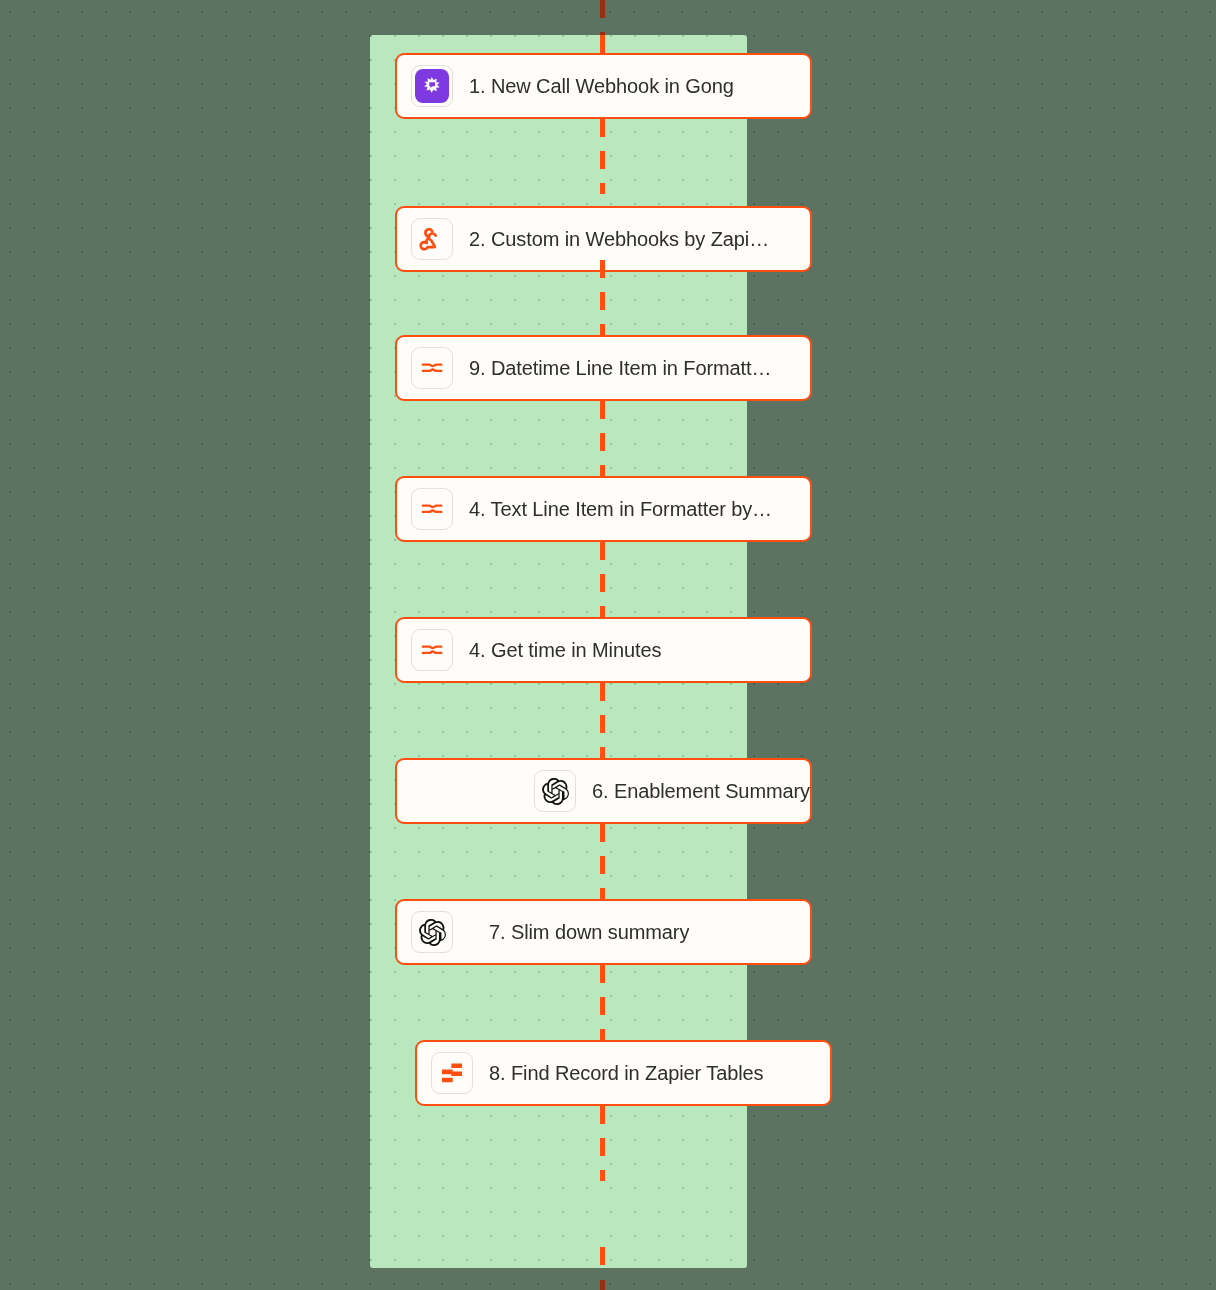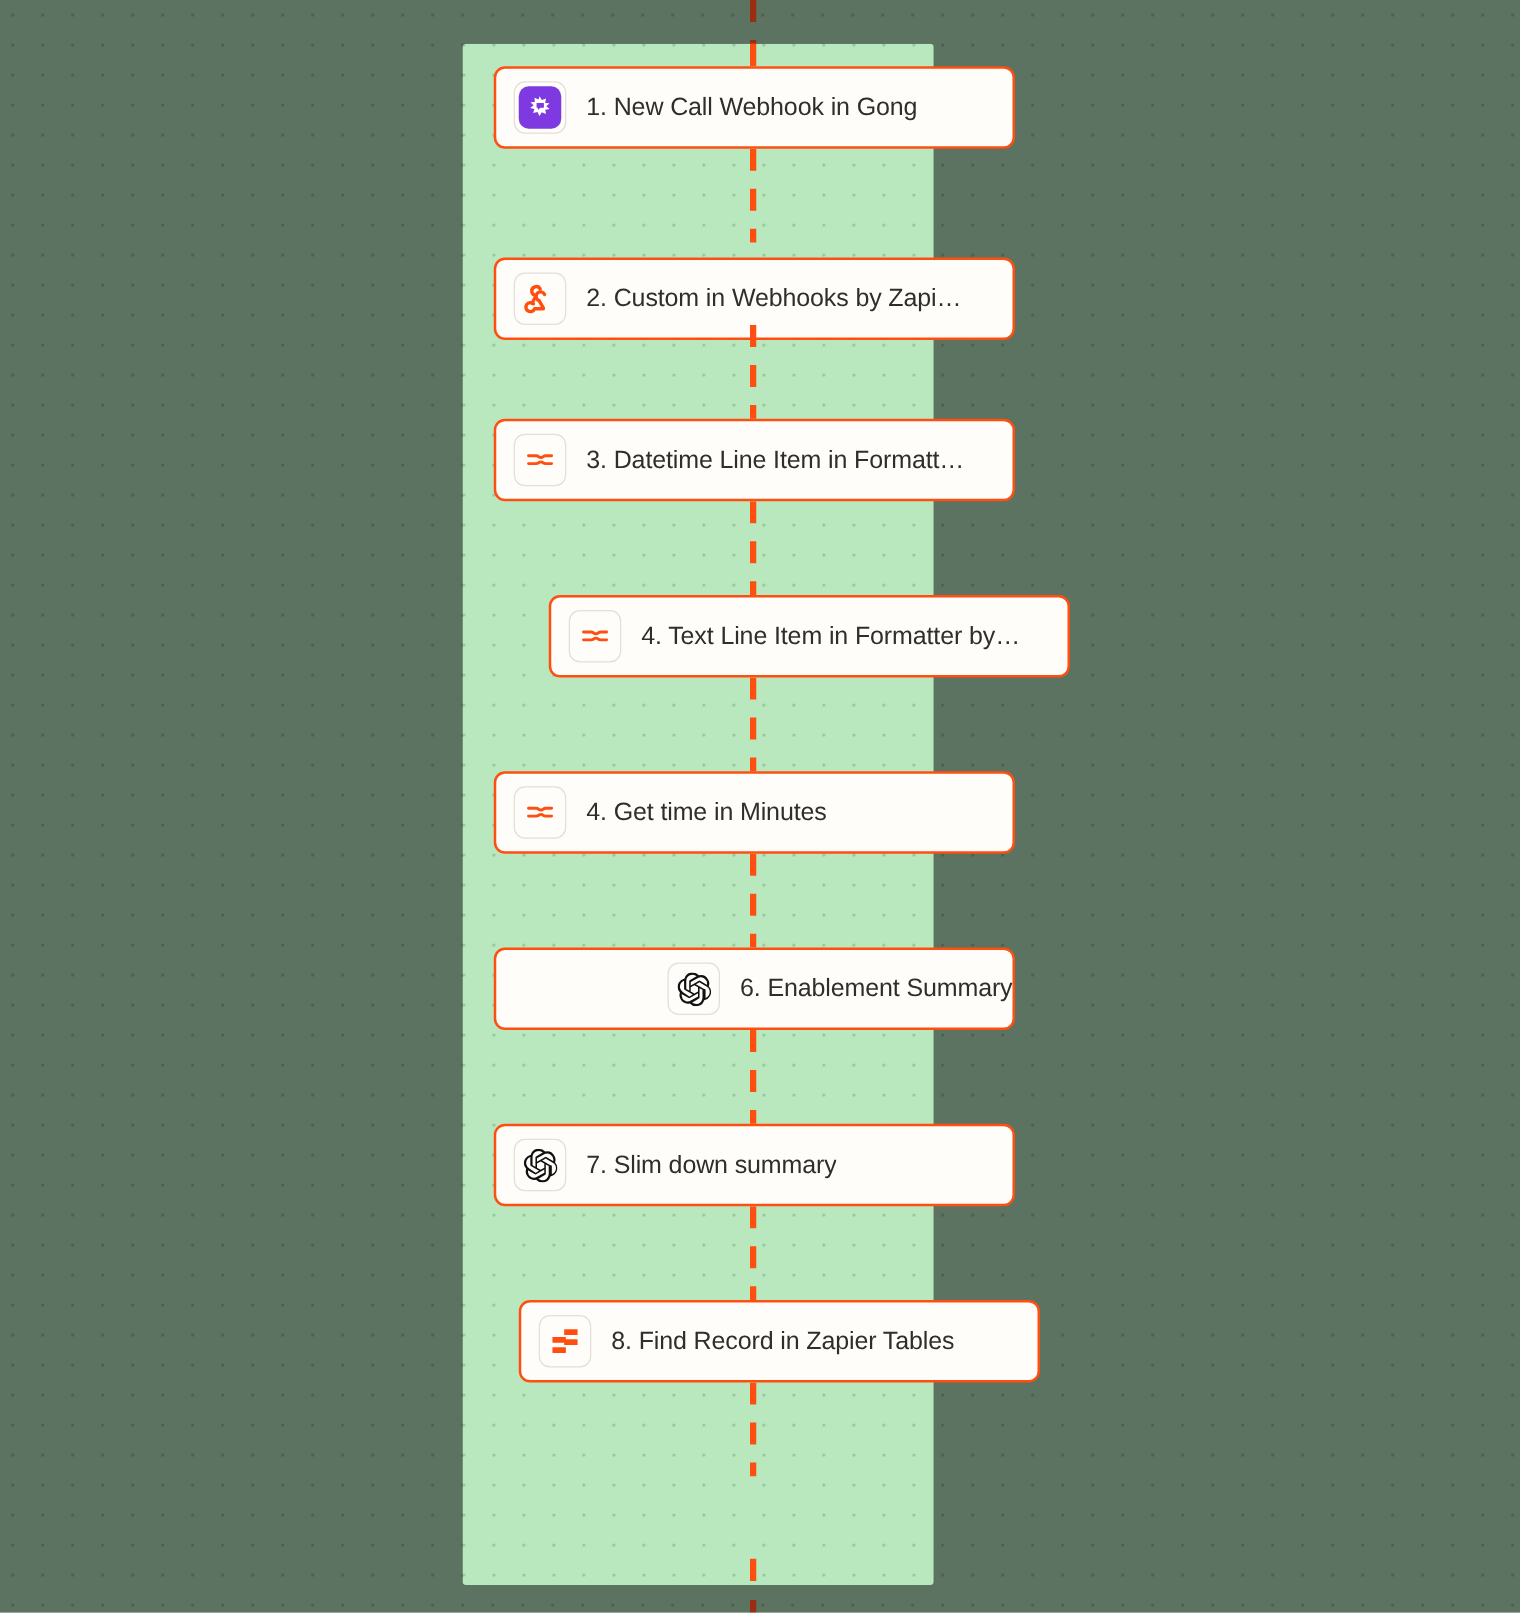--- a/index.html
+++ b/index.html
@@ -157,24 +157,24 @@
         <div class="connector" style="top: 225px; height: 75px;"></div>
         <div class="step-card" style="top: 300px;">
           <div class="icon-box">
             <svg width="28" height="28" viewBox="0 0 32 32" aria-hidden="true">
               <g fill="none" stroke="#ff4f10" stroke-width="2.7" stroke-linecap="round" stroke-linejoin="round">
                 <path d="M5.5 12.2h7.1c1.9 0 2.4 1.6 4.2 1.6s2.3-1.6 4.2-1.6h5.6"></path>
                 <path d="M5.5 19.3h7.1c1.9 0 2.4-1.6 4.2-1.6s2.3 1.6 4.2 1.6h5.6"></path>
               </g>
             </svg>
           </div>
-          <div class="step-label">3. Datetime Line Item in Formatt…</div>
+          <div class="step-label">9. Datetime Line Item in Formatt…</div>
         </div>
         <div class="connector" style="top: 366px; height: 75px;"></div>
-        <div class="step-card" style="top: 441px; margin-left: 44px;">
+        <div class="step-card" style="top: 441px;">
           <div class="icon-box">
             <svg width="28" height="28" viewBox="0 0 32 32" aria-hidden="true">
               <g fill="none" stroke="#ff4f10" stroke-width="2.7" stroke-linecap="round" stroke-linejoin="round">
                 <path d="M5.5 12.2h7.1c1.9 0 2.4 1.6 4.2 1.6s2.3-1.6 4.2-1.6h5.6"></path>
                 <path d="M5.5 19.3h7.1c1.9 0 2.4-1.6 4.2-1.6s2.3 1.6 4.2 1.6h5.6"></path>
               </g>
             </svg>
           </div>
           <div class="step-label">4. Text Line Item in Formatter by…</div>
         </div>
@@ -193,21 +193,21 @@
         <div class="connector" style="top: 648px; height: 75px;"></div>
         <div class="step-card" style="top: 723px; justify-content: flex-end;">
           <div class="icon-box">
             <svg width="27" height="27" viewBox="0 0 24 24" aria-hidden="true">
               <path fill="#111111" d="M22.28 9.82a5.98 5.98 0 0 0-.52-4.91 6.05 6.05 0 0 0-6.51-2.9A6 6 0 0 0 4.98 4.18a5.99 5.99 0 0 0-4 2.9 6.06 6.06 0 0 0 .74 7.1 5.98 5.98 0 0 0 .51 4.91 6.05 6.05 0 0 0 6.52 2.9A5.99 5.99 0 0 0 13.26 24a6.06 6.06 0 0 0 5.77-4.21 5.99 5.99 0 0 0 4-2.9 6.06 6.06 0 0 0-.75-7.07zm-9.02 12.6a4.48 4.48 0 0 1-2.88-1.04l.14-.08 4.78-2.76a.79.79 0 0 0 .39-.68v-6.74l2.02 1.17a.07.07 0 0 1 .04.06v5.58a4.5 4.5 0 0 1-4.49 4.49zM3.6 18.3a4.47 4.47 0 0 1-.54-3.01l.14.09 4.78 2.76a.77.77 0 0 0 .78 0l5.84-3.37v2.33a.08.08 0 0 1-.3.07l-4.83 2.79a4.5 4.5 0 0 1-6.14-1.64zM2.34 7.9a4.49 4.49 0 0 1 2.34-1.97V11.6a.77.77 0 0 0 .38.67l5.81 3.36-2.02 1.17a.08.08 0 0 1-.7.01L3.95 14a4.5 4.5 0 0 1-1.61-6.1zm16.6 3.86L13.1 8.36 15.12 7.2a.08.08 0 0 1 .7-.01l4.83 2.79a4.49 4.49 0 0 1-.68 8.1v-5.68a.8.8 0 0 0-.39-.64zm2.01-3.02l-.14-.09-4.77-2.78a.78.78 0 0 0-.79 0L9.42 9.24V6.9a.07.07 0 0 1 .03-.06l4.83-2.79a4.49 4.49 0 0 1 6.67 4.65zM8.32 12.87L6.3 11.7a.07.07 0 0 1-.04-.06V6.07a4.49 4.49 0 0 1 7.37-3.45l-.14.08L8.7 5.46a.79.79 0 0 0-.39.68zm1.1-2.36L12 9.01l2.6 1.5v3L12 15l-2.6-1.5z"></path>
             </svg>
           </div>
           <div class="step-label">6. Enablement Summary</div>
         </div>
         <div class="connector" style="top: 789px; height: 75px;"></div>
-        <div class="step-card" style="top: 864px;">
+        <div class="step-card" style="top: 864px; gap: 20px;">
           <div class="icon-box">
             <svg width="27" height="27" viewBox="0 0 24 24" aria-hidden="true">
               <path fill="#111111" d="M22.28 9.82a5.98 5.98 0 0 0-.52-4.91 6.05 6.05 0 0 0-6.51-2.9A6 6 0 0 0 4.98 4.18a5.99 5.99 0 0 0-4 2.9 6.06 6.06 0 0 0 .74 7.1 5.98 5.98 0 0 0 .51 4.91 6.05 6.05 0 0 0 6.52 2.9A5.99 5.99 0 0 0 13.26 24a6.06 6.06 0 0 0 5.77-4.21 5.99 5.99 0 0 0 4-2.9 6.06 6.06 0 0 0-.75-7.07zm-9.02 12.6a4.48 4.48 0 0 1-2.88-1.04l.14-.08 4.78-2.76a.79.79 0 0 0 .39-.68v-6.74l2.02 1.17a.07.07 0 0 1 .04.06v5.58a4.5 4.5 0 0 1-4.49 4.49zM3.6 18.3a4.47 4.47 0 0 1-.54-3.01l.14.09 4.78 2.76a.77.77 0 0 0 .78 0l5.84-3.37v2.33a.08.08 0 0 1-.3.07l-4.83 2.79a4.5 4.5 0 0 1-6.14-1.64zM2.34 7.9a4.49 4.49 0 0 1 2.34-1.97V11.6a.77.77 0 0 0 .38.67l5.81 3.36-2.02 1.17a.08.08 0 0 1-.7.01L3.95 14a4.5 4.5 0 0 1-1.61-6.1zm16.6 3.86L13.1 8.36 15.12 7.2a.08.08 0 0 1 .7-.01l4.83 2.79a4.49 4.49 0 0 1-.68 8.1v-5.68a.8.8 0 0 0-.39-.64zm2.01-3.02l-.14-.09-4.77-2.78a.78.78 0 0 0-.79 0L9.42 9.24V6.9a.07.07 0 0 1 .03-.06l4.83-2.79a4.49 4.49 0 0 1 6.67 4.65zM8.32 12.87L6.3 11.7a.07.07 0 0 1-.04-.06V6.07a4.49 4.49 0 0 1 7.37-3.45l-.14.08L8.7 5.46a.79.79 0 0 0-.39.68zm1.1-2.36L12 9.01l2.6 1.5v3L12 15l-2.6-1.5z"></path>
             </svg>
           </div>
           <div class="step-label">7. Slim down summary</div>
         </div>
         <div class="connector" style="top: 930px; height: 75px;"></div>
         <div class="step-card" style="top: 1005px; margin-left: 20px;">
           <div class="icon-box">

